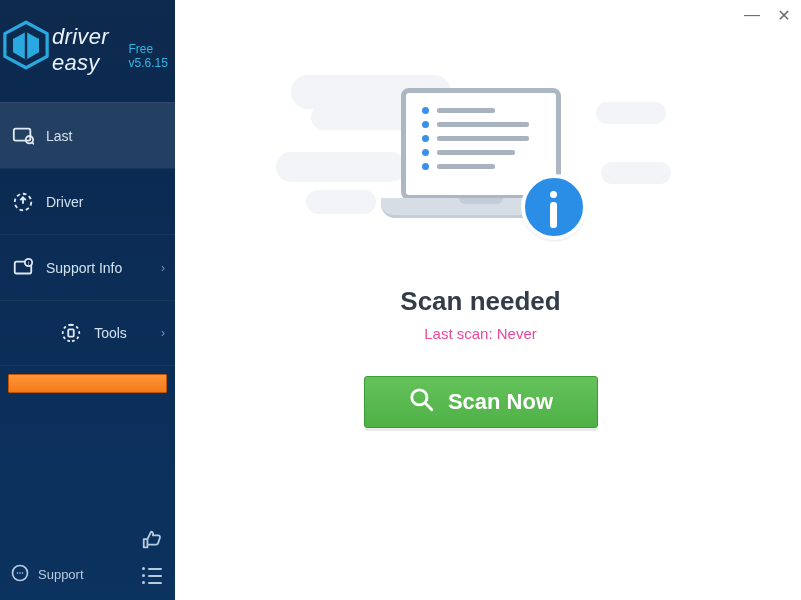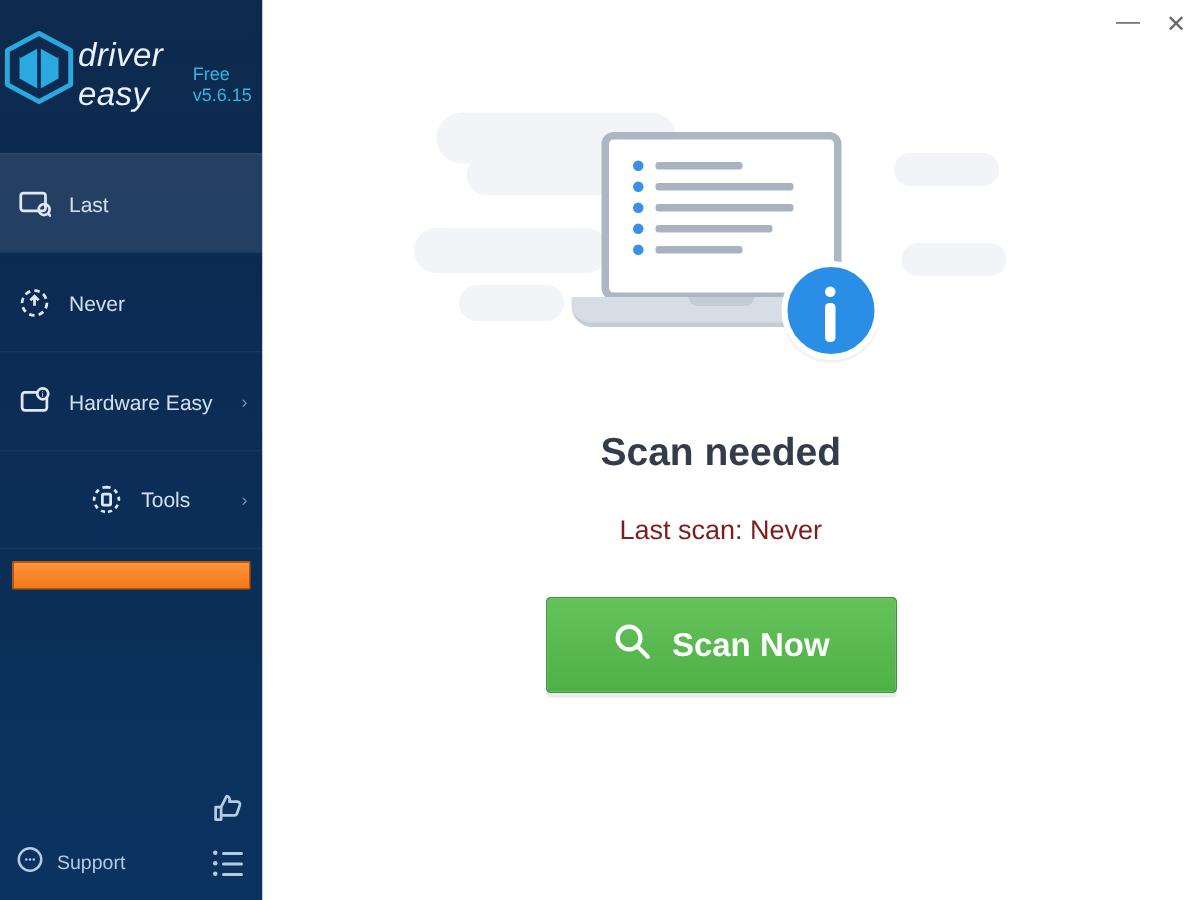--- a/index.html
+++ b/index.html
@@ -159,26 +159,26 @@
     box-shadow: 0 2px 0 rgba(0,0,0,.05);
     display: flex; align-items: center; justify-content: center;
   }
   .info-badge .i-dot { position: absolute; top: 13px; width: 7px; height: 7px; border-radius: 50%; background: #fff; }
   .info-badge .i-stem { position: absolute; top: 24px; width: 7px; height: 26px; border-radius: 3px; background: #fff; }
 
   .scan-title {
     margin-top: 16px;
     font-size: 26px; font-weight: 700; color: #333d4a;
   }
-  .scan-sub { margin-top: 26px; font-size: 18px; color: #7f1d1d; }
+  .scan-sub { margin-top: 8px; font-size: 15px; color: #ec4899; }
 
   .scan-btn {
     margin-top: 34px;
     display: flex; align-items: center; justify-content: center; gap: 14px;
-    width: 234px; height: 64px;
+    width: 234px; height: 52px;
     background: linear-gradient(#65c25b, #4eb146);
     border: 1px solid #3a9a33;
     border-radius: 3px; cursor: pointer;
     color: #fff; font-size: 22px; font-weight: 600;
     box-shadow: 0 3px 0 rgba(0,0,0,.08);
   }
   .scan-btn svg { width: 26px; height: 26px; }
 </style>
 </head>
 <body>
@@ -214,32 +214,32 @@
         <span>Last</span>
       </div>
 
       <div class="sb-item">
         <span class="sb-icon">
           <svg width="22" height="22" viewBox="0 0 24 24" fill="none" stroke="#dfe9f3" stroke-width="2">
             <circle cx="12" cy="12" r="9" stroke-dasharray="4 3"></circle>
             <path d="M12 7 L12 14 M9 10 L12 7 L15 10"></path>
           </svg>
         </span>
-        <span>Never</span>
+        <span>Driver</span>
       </div>
 
       <div class="sb-item">
         <span class="sb-icon">
           <svg width="22" height="22" viewBox="0 0 24 24" fill="none" stroke="#dfe9f3" stroke-width="2">
             <rect x="3" y="5" width="18" height="13" rx="2"></rect>
             <circle cx="18" cy="6" r="4" fill="#0b2a52" stroke="#dfe9f3"></circle>
             <text x="18" y="8.5" font-size="6" fill="#dfe9f3" text-anchor="middle" font-family="Arial" stroke="none">i</text>
           </svg>
         </span>
-        <span>Hardware Easy</span>
+        <span>Support Info</span>
         <span class="chev">›</span>
       </div>
 
       <div class="sb-item">
         <span class="sb-icon">
           <svg width="22" height="22" viewBox="0 0 24 24" fill="none" stroke="#dfe9f3" stroke-width="2">
             <path d="M12 3 a9 9 0 0 1 0 18 M12 3 a9 9 0 0 0 0 18" stroke-dasharray="3 3"></path>
             <rect x="9" y="8" width="6" height="8" rx="1"></rect>
           </svg>
         </span>

